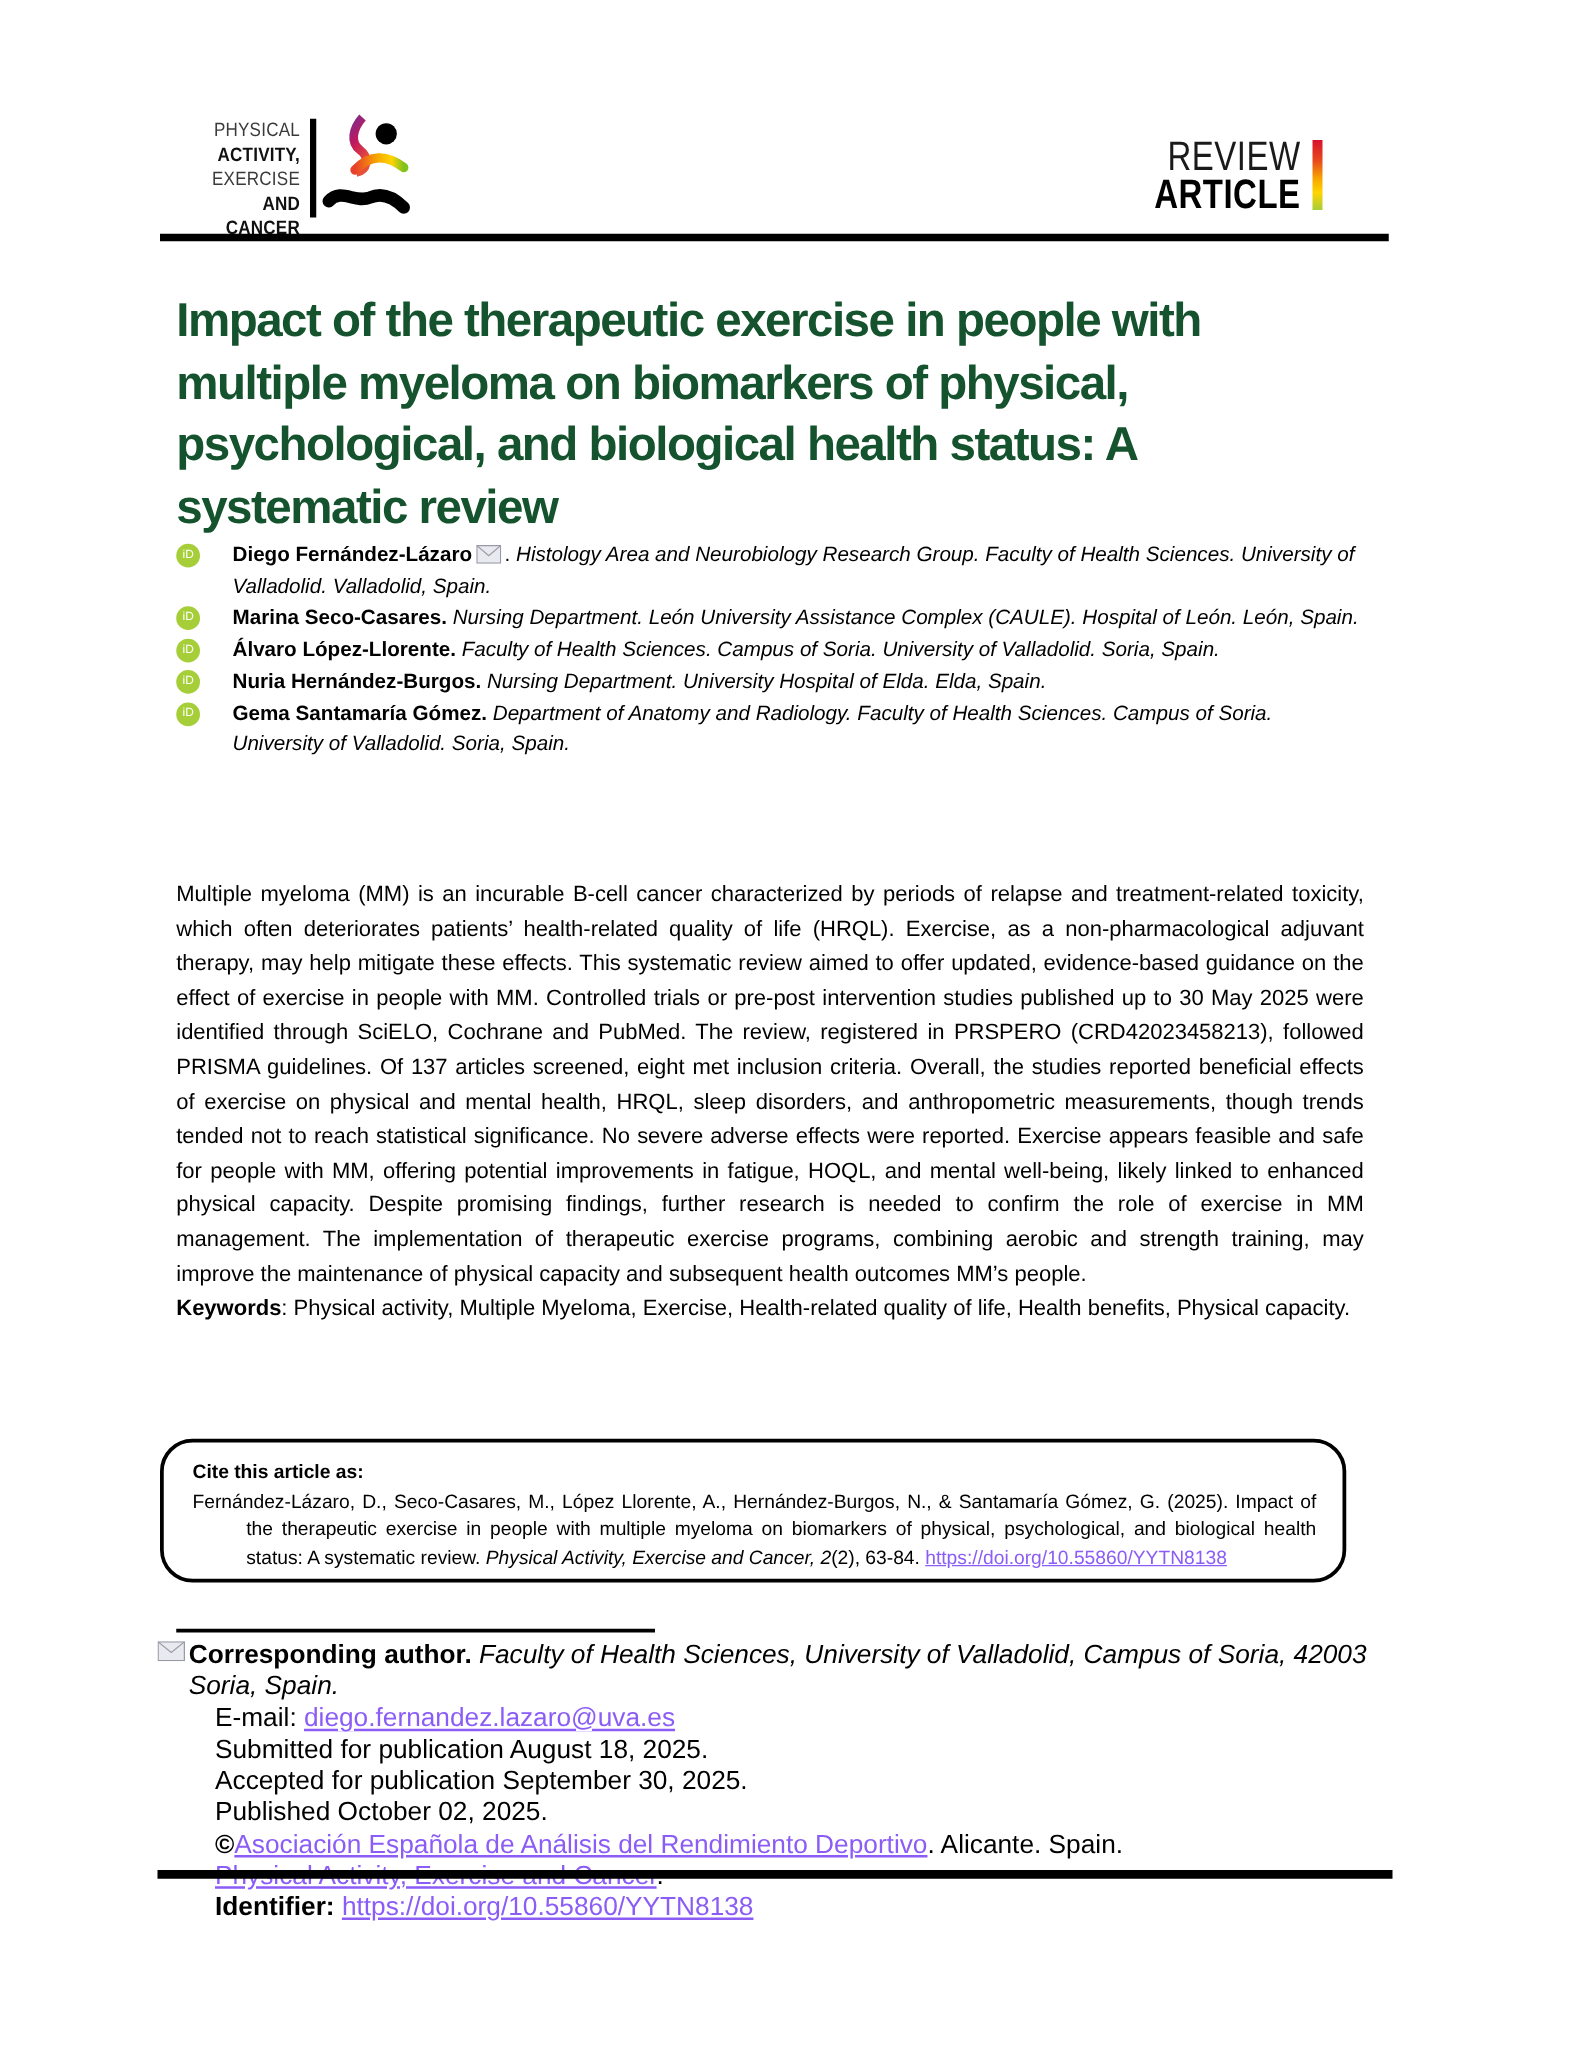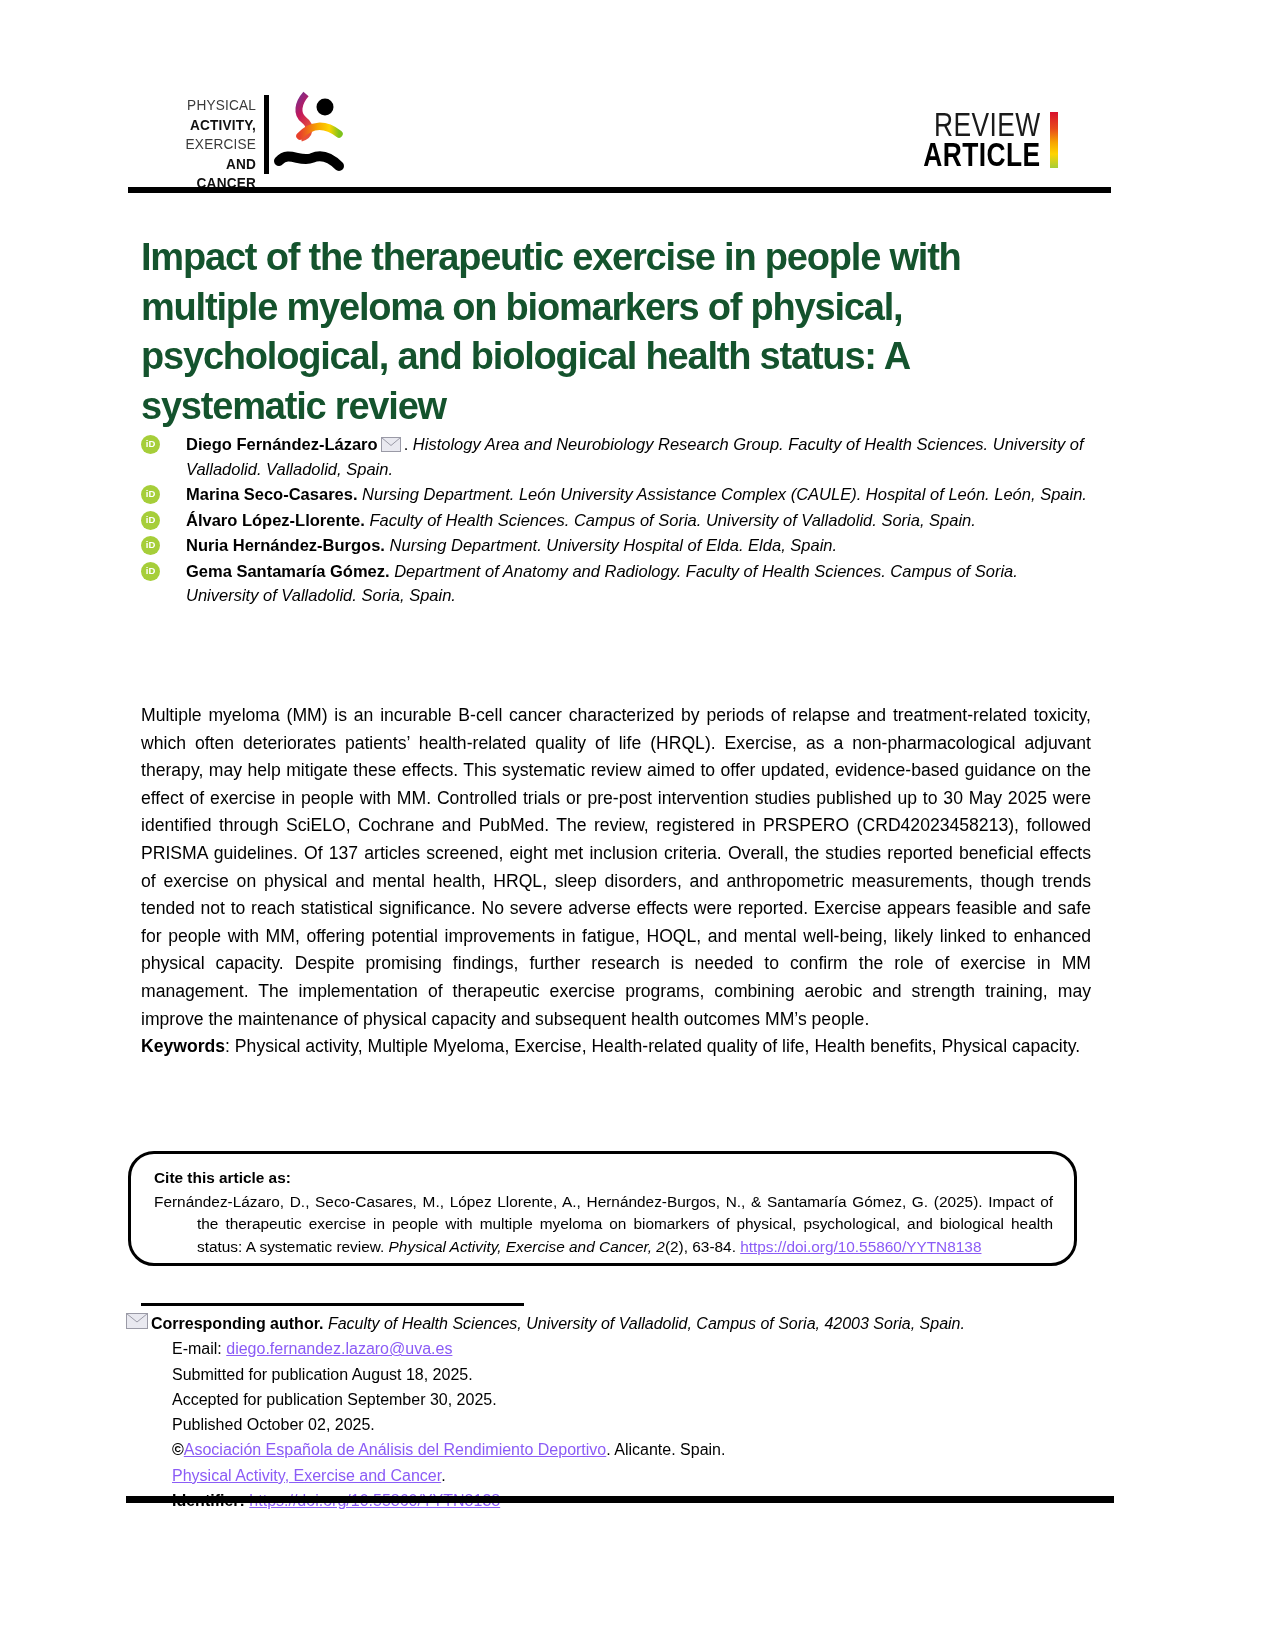--- a/index.html
+++ b/index.html
@@ -2,21 +2,21 @@
 <html><head>
 <meta charset="utf-8">
 <style>
   html,body { margin:0; padding:0; background:#ffffff; }
   .page {
     position:relative; width:1275px; height:1650px; background:#ffffff;
     font-family:"Liberation Sans", sans-serif; color:#000; overflow:hidden;
   }
 
   
-  .logo-wrap { position:absolute; left:170px; top:95px; display:flex; align-items:flex-start;justify-content:space-between; }
+  .logo-wrap { position:absolute; left:154px; top:95px; display:flex; align-items:flex-start;justify-content:space-between; }
   .logo-text {
     width:86px; text-align:right; font-size:15.5px; line-height:19.5px;
     transform:scaleX(0.88); transform-origin:right top; color:#1c1c1c; letter-spacing:0.2px;
   }
   .logo-text .lt { font-weight:400; color:#3a3a3a; }
   .logo-text .bd { font-weight:700; color:#111; }
   .logo-bar { width:5px; height:79px; background:#000; margin-left:8px; }
   .logo-fig { margin-left:4px; margin-top:-4px; }
 
   .review-wrap { position:absolute; left:860px; top:110px; width:232px; display:flex; align-items:stretch; justify-content:center; }
@@ -32,21 +32,21 @@
   .title {
     position:absolute; left:141px; top:233px; width:952px;
     font-size:38px; line-height:49.5px; font-weight:700; letter-spacing:-1.2px; color:#14532d;
   }
 
   
   .authors { position:absolute; left:141px; top:432px; width:952px; }
   .author-row { position:relative; padding-left:45px; font-size:16.5px; line-height:24.5px; margin-bottom:1px; }
   .orcid {
     position:absolute; left:0px; top:3px; width:19px; height:19px; border-radius:50%;
-    background:#a6ce39; color:#fff; font-size:9.5px; font-weight:700;
+    background:#a6ce39; color:#fff; font-size:9.5px; font-weight:400;
     display:flex; align-items:center; justify-content:center; letter-spacing:0;
   }
   .a-name { font-weight:700; }
   .a-aff { font-style:italic; }
   .env-svg { vertical-align:-2px; margin:0 3px; }
 
   
   .abs-head { position:absolute; left:141px; top:649px; width:952px; text-align:center;
     font-size:18px; font-weight:700; letter-spacing:0.3px; }
   .abs-body { position:absolute; left:141px; top:702px; width:950px;
@@ -60,21 +60,21 @@
     border:3px solid #000; border-radius:26px; padding:13px 21px 5px 23px;
     font-size:15.4px; line-height:22.5px;
   }
   .cite-head { font-weight:700; }
   .cite-text { text-align:justify; padding-left:43px; text-indent:-43px; margin-top:1px; }
   a.blue-link { color:#8b5cf6; text-decoration:underline; }
   .ital { font-style:italic; }
 
   
   .fn-divider { position:absolute; left:141px; top:1303px; width:383px; height:3px; background:#000; }
-  .footnote { position:absolute; left:126px; top:1311px; width:970px; font-size:16px; line-height:25.3px; }
+  .footnote { position:absolute; left:126px; top:1311px; width:970px; font-size:21px; line-height:25.3px; }
   .fn-first { position:relative; padding-left:25px; }
   .fn-env { position:absolute; left:0px; top:2px; }
   .fn-sub { padding-left:46px; }
   .fn-bold { font-weight:700; }
   .fn-ital { font-style:italic; }
 
   .rule-bottom { position:absolute; left:126px; top:1496px; width:988px; height:7px; background:#000; }
   .footer { position:absolute; left:500px; top:1509px; width:614px; text-align:right;
     font-size:20.5px; letter-spacing:-0.3px; color:#111; }
   .footer .pgnum { font-weight:700; margin-left:16px; }

